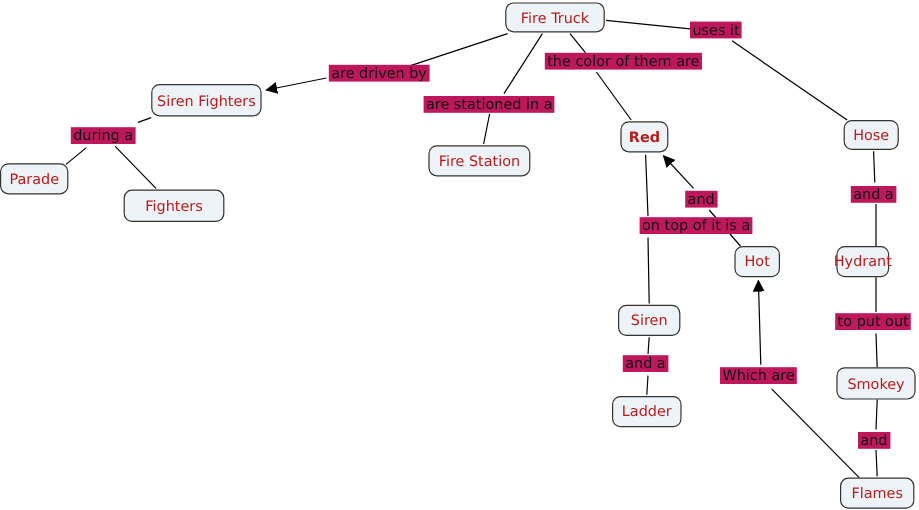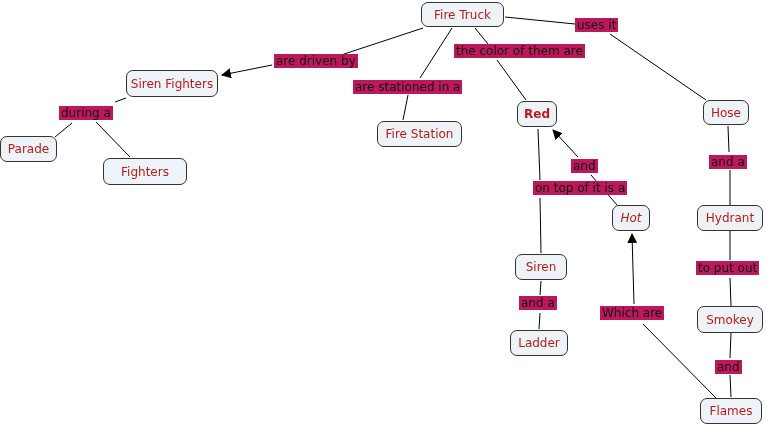--- a/index.html
+++ b/index.html
@@ -45,27 +45,27 @@
     <line x1="730" y1="278" x2="731" y2="306"></line>
     <line x1="731" y1="333" x2="730" y2="358"></line>
     <line x1="730" y1="375" x2="731" y2="397"></line>
     <line x1="716" y1="398" x2="643" y2="324"></line>
     <line x1="634" y1="304" x2="632" y2="234" marker-end="url(#arr)"></line>
   </g>
 </svg>
 
 <div class="concept" style="left:421px;top:2px;width:83px;height:25px;">Fire Truck</div>
 <div class="concept" style="left:126px;top:70px;width:92px;height:27px;">Siren Fighters</div>
-<div class="concept" style="left:357px;top:121px;width:85px;height:26px;margin-left:20px;">Fire Station</div>
+<div class="concept" style="left:357px;top:121px;width:85px;height:26px;">Fire Station</div>
 <div class="concept" style="left:517px;top:101px;width:40px;height:26px;font-weight:bold;">Red</div>
 <div class="concept" style="left:703px;top:100px;width:46px;height:25px;">Hose</div>
 <div class="concept" style="left:0px;top:136px;width:57px;height:26px;">Parade</div>
 <div class="concept" style="left:103px;top:158px;width:84px;height:27px;">Fighters</div>
-<div class="concept" style="left:612px;top:205px;width:38px;height:26px;font-style:italic;">Hot</div>
-<div class="concept" style="left:697px;top:205px;width:66px;height:26px;">Hydrant</div>
+<div class="concept" style="left:612px;top:205px;width:38px;height:26px;">Hot</div>
+<div class="concept" style="left:697px;top:205px;width:44px;height:26px;">Hydrant</div>
 <div class="concept" style="left:515px;top:254px;width:52px;height:26px;">Siren</div>
 <div class="concept" style="left:510px;top:330px;width:58px;height:26px;">Ladder</div>
 <div class="concept" style="left:697px;top:306px;width:66px;height:27px;">Smokey</div>
 <div class="concept" style="left:700px;top:398px;width:62px;height:26px;">Flames</div>
 
 <div class="phrase" style="left:274px;top:54px;">are driven by</div>
 <div class="phrase" style="left:353px;top:80px;">are stationed in a</div>
 <div class="phrase" style="left:454px;top:44px;">the color of them are</div>
 <div class="phrase" style="left:575px;top:18px;">uses it</div>
 <div class="phrase" style="left:59px;top:106px;">during a</div>

